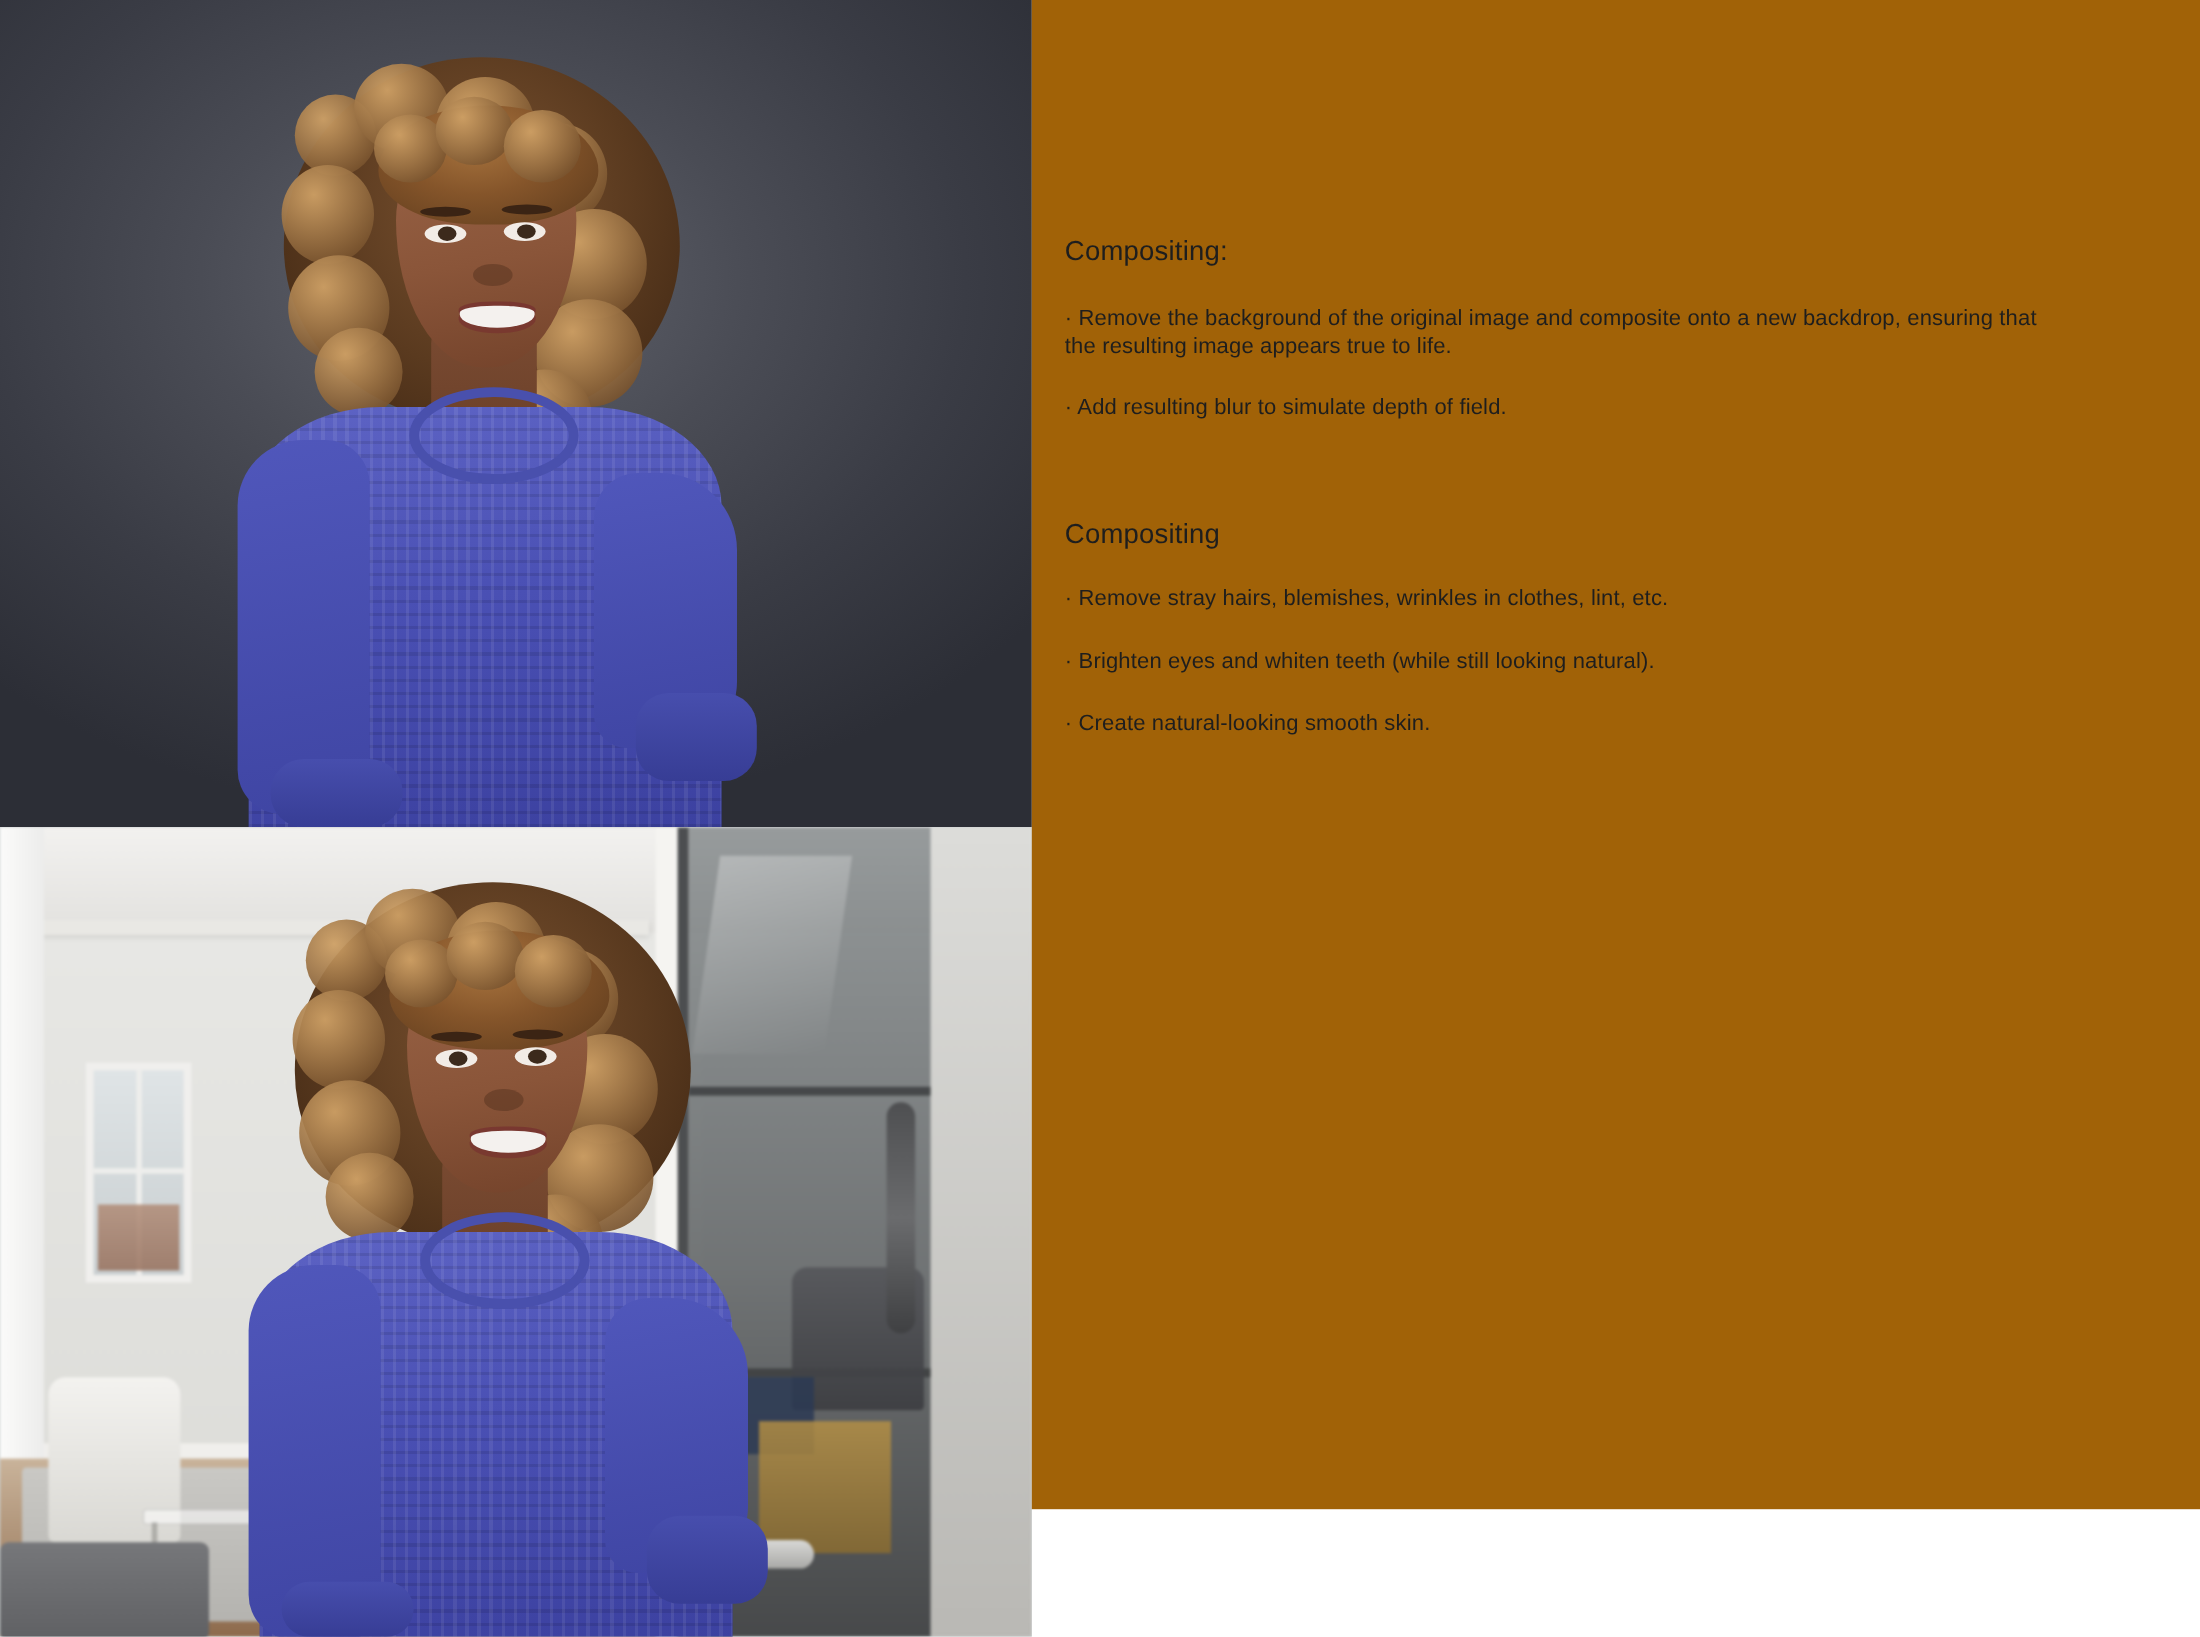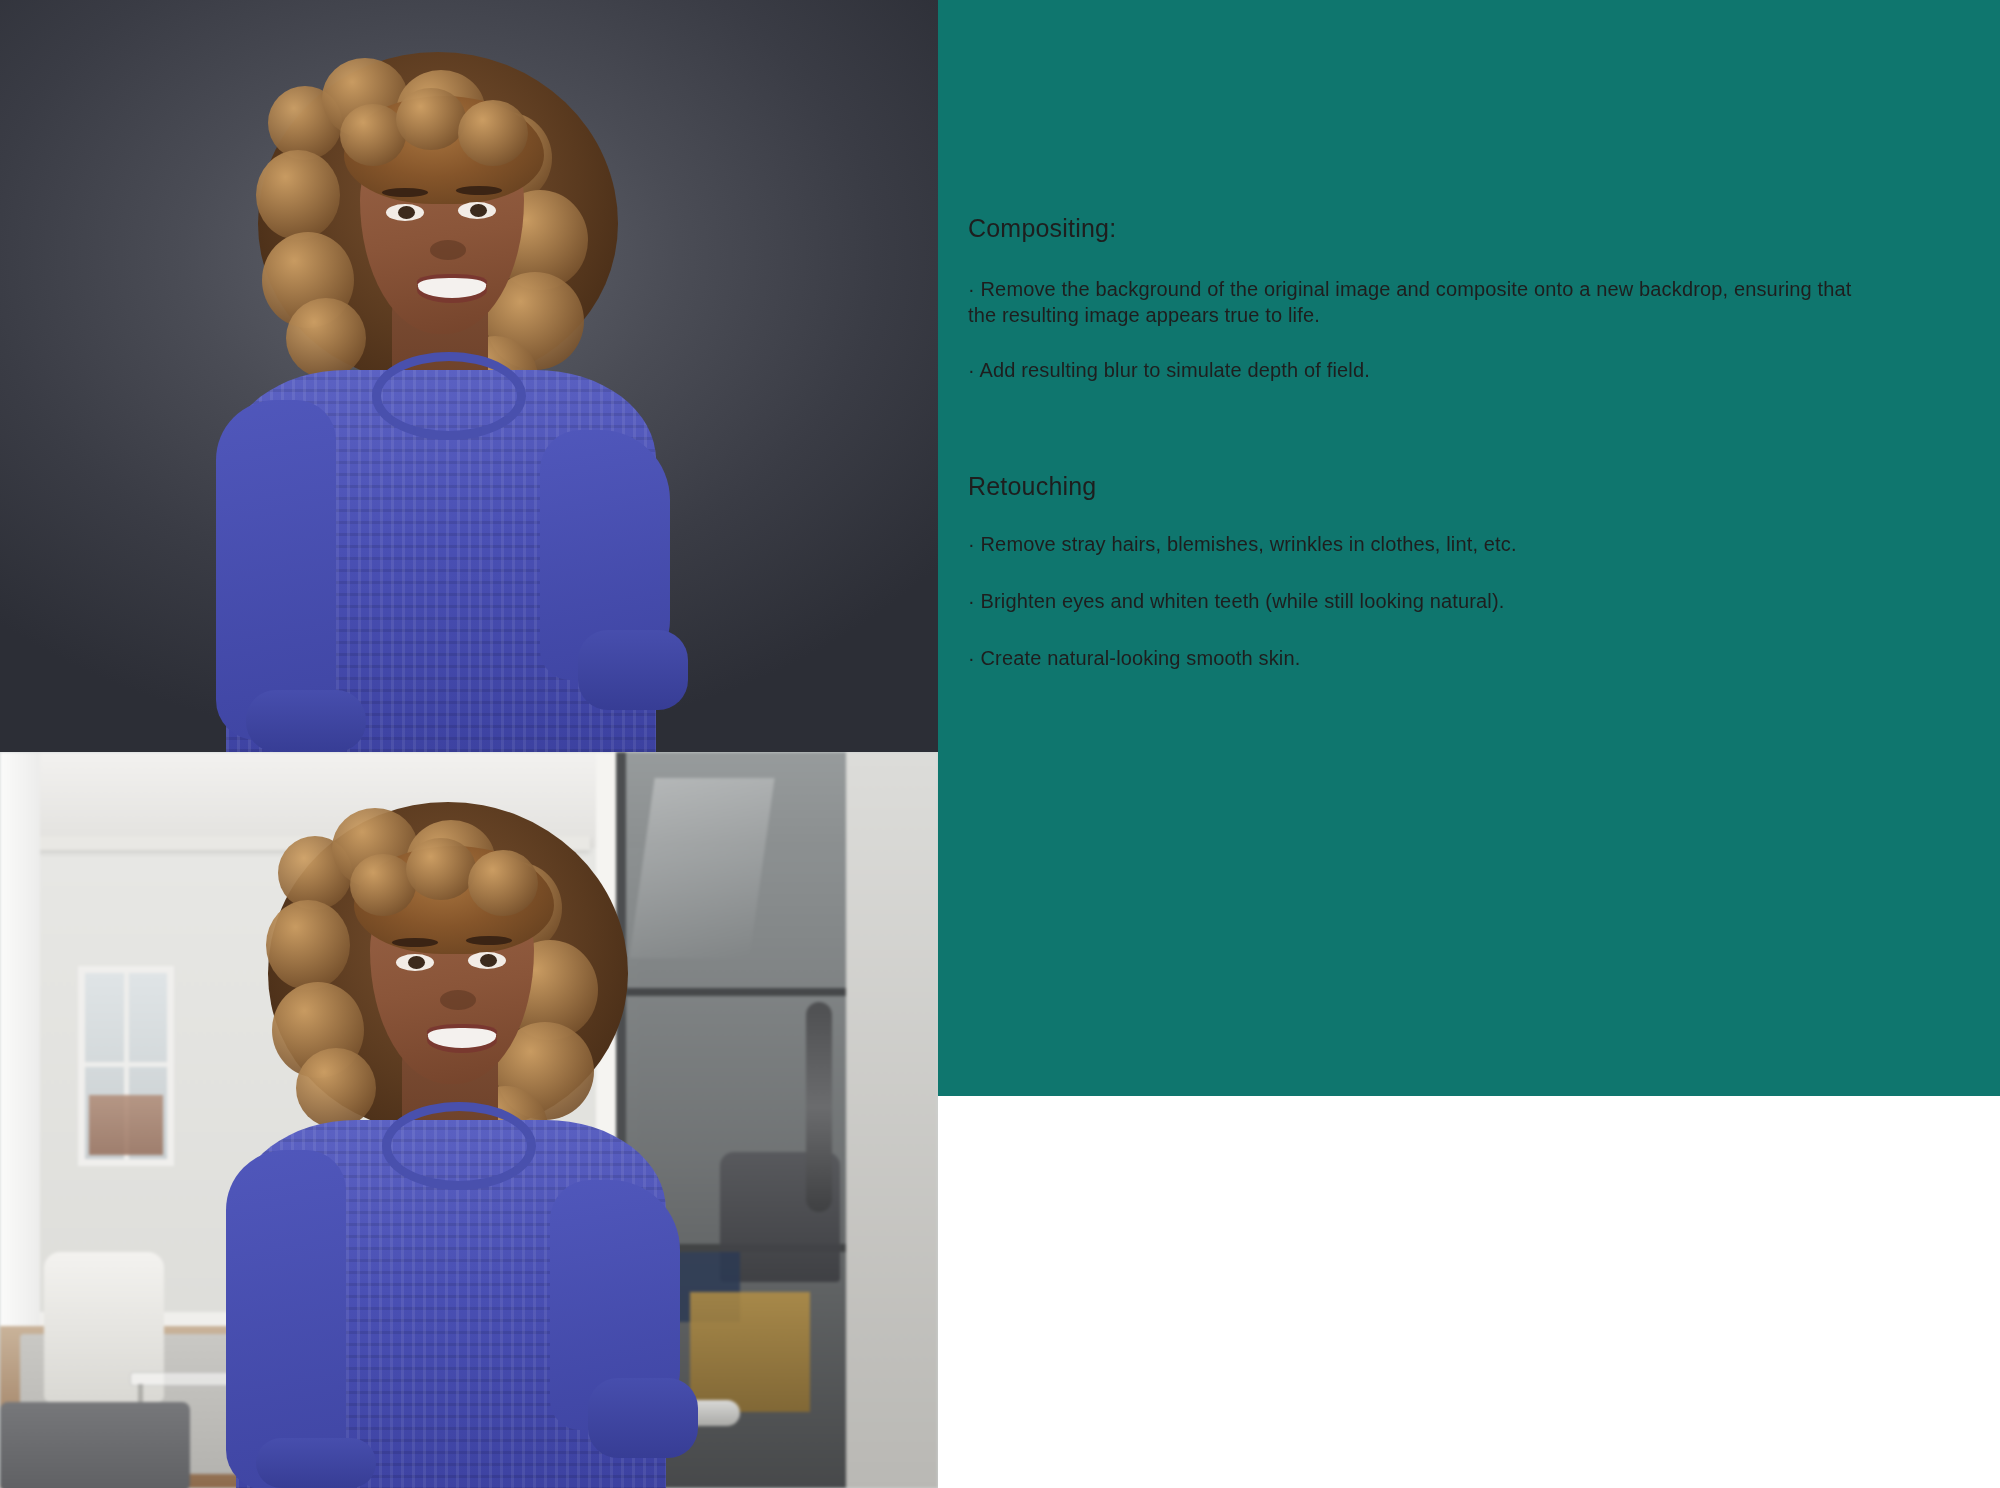--- a/index.html
+++ b/index.html
@@ -280,22 +280,22 @@
   .sub-cuff {
     position: absolute;
     background: linear-gradient(180deg, #474ead 0%, #373d95 100%);
     border-radius: 30px;
   }
 
   
   .text-column {
     position: relative;
     flex: 1 1 auto;
-    height: 1096px;
-    background: #0f766e;
+    height: 1372px;
+    background: #a16207;
     padding: 210px 120px 0 30px;
     box-sizing: border-box;
   }
   .notes {
     max-width: 900px;
   }
   .section-heading {
     font-size: 25px;
     line-height: 1.5;
     color: #1e1e1e;
@@ -448,21 +448,21 @@
 
   <div class="text-column">
     <div class="notes">
 
       <p class="section-heading">Compositing:</p>
 
       <p class="bullet">· Remove the background of the original image and composite onto a new backdrop, ensuring that the resulting image appears true to life.</p>
 
       <p class="bullet">· Add resulting blur to simulate depth of field.</p>
 
-      <p class="section-heading second">Retouching</p>
+      <p class="section-heading second">Compositing</p>
 
 
       <p class="bullet tight">· Remove stray hairs, blemishes, wrinkles in clothes, lint, etc.</p>
 
       <p class="bullet tight">· Brighten eyes and whiten teeth (while still looking natural).</p>
 
       <p class="bullet tight">· Create natural-looking smooth skin.</p>
 
 
     </div>

